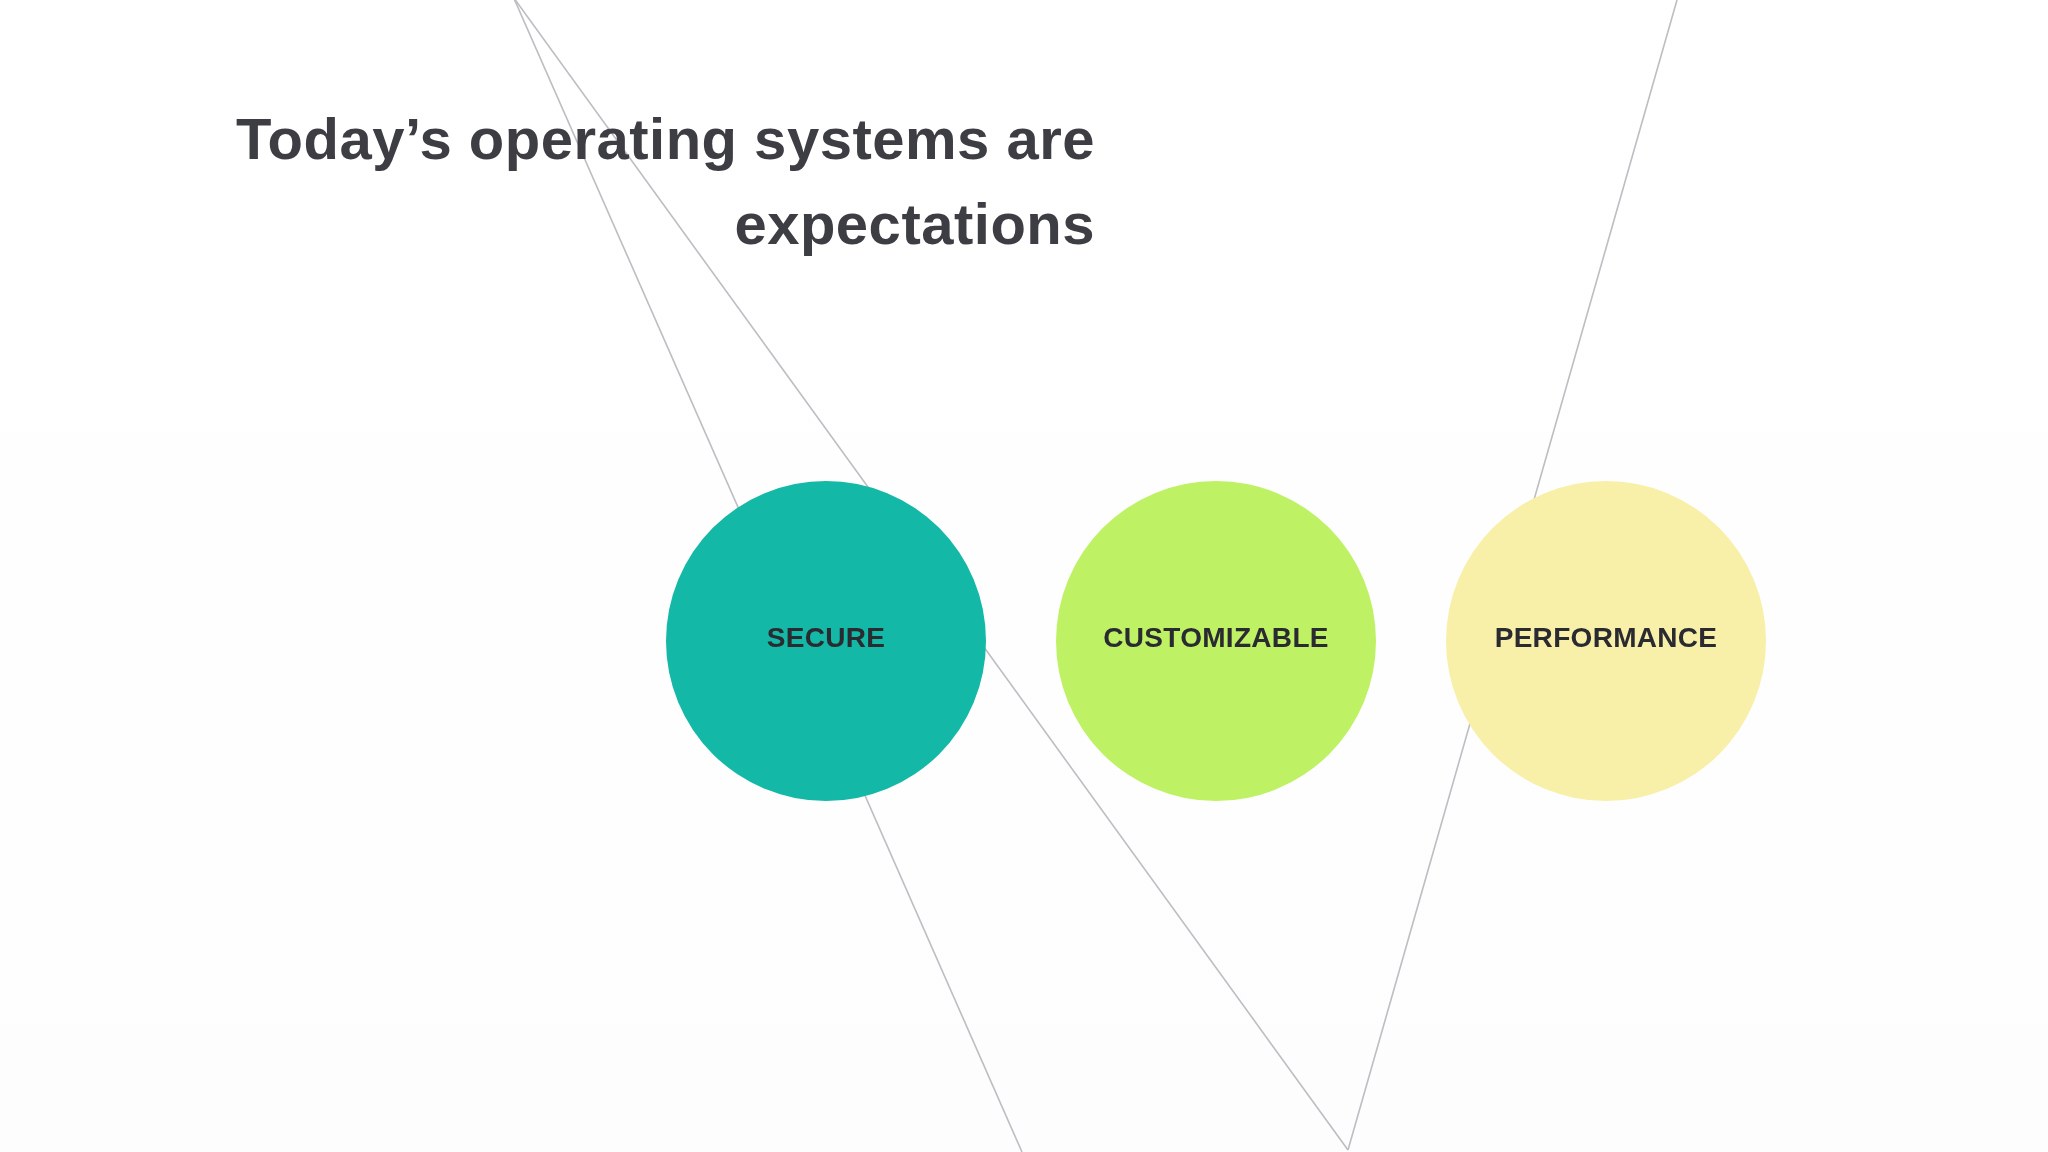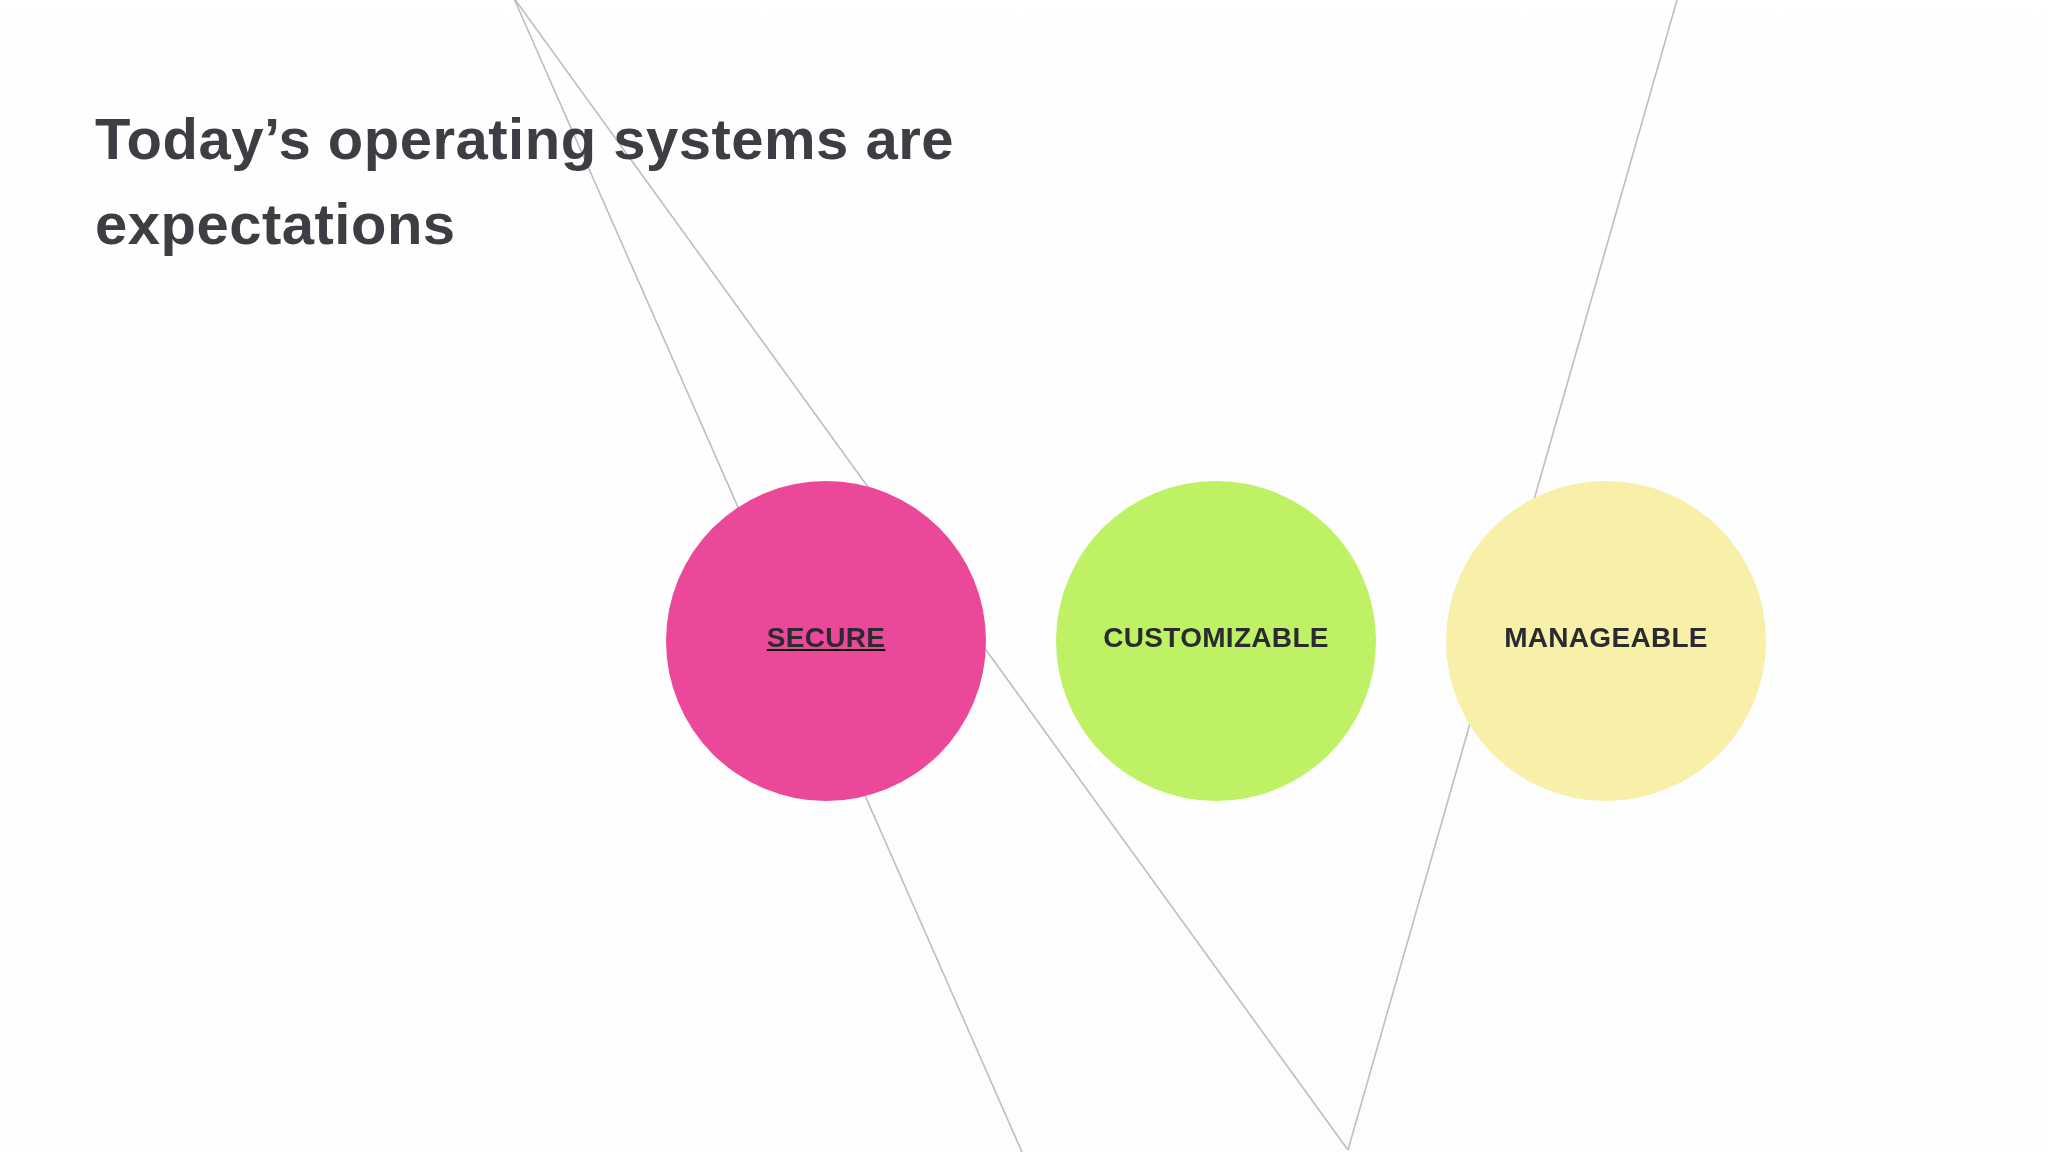--- a/index.html
+++ b/index.html
@@ -29,20 +29,21 @@
   .title {
     position: absolute;
     left: 95px;
     top: 96px;
     width: 1000px;
     font-size: 58px;
     font-weight: 700;
     line-height: 85px;
     color: #3d3d44;
     letter-spacing: 0.5px;
+    text-align: right;
   }
   .title .line {
     display: block;
   }
   .circle {
     position: absolute;
     top: 481px;
     width: 320px;
     height: 320px;
     border-radius: 50%;
@@ -73,25 +74,25 @@
     <line x1="511" y1="-6" x2="1348" y2="1150" stroke="#bdbdc2" stroke-width="1.6"></line>
     <line x1="1677" y1="0" x2="1348" y2="1150" stroke="#bdbdc2" stroke-width="1.6"></line>
   </svg>
 
   <div class="title">
     <span class="line">Today’s operating systems are</span>
     <span class="line">expectations</span>
   </div>
 
 
-  <div class="circle c1" style="background: #ec4899; text-decoration: underline;">
+  <div class="circle c1" style="background: #14b8a6;">
     <span class="label">SECURE</span>
   </div>
 
   <div class="circle c2" style="background: #bef264;">
     <span class="label">CUSTOMIZABLE</span>
   </div>
 
   <div class="circle c3" style="background: rgb(248, 240, 168);">
-    <span class="label">MANAGEABLE</span>
+    <span class="label">PERFORMANCE</span>
   </div>
 
 </div>
 
 </body></html>

